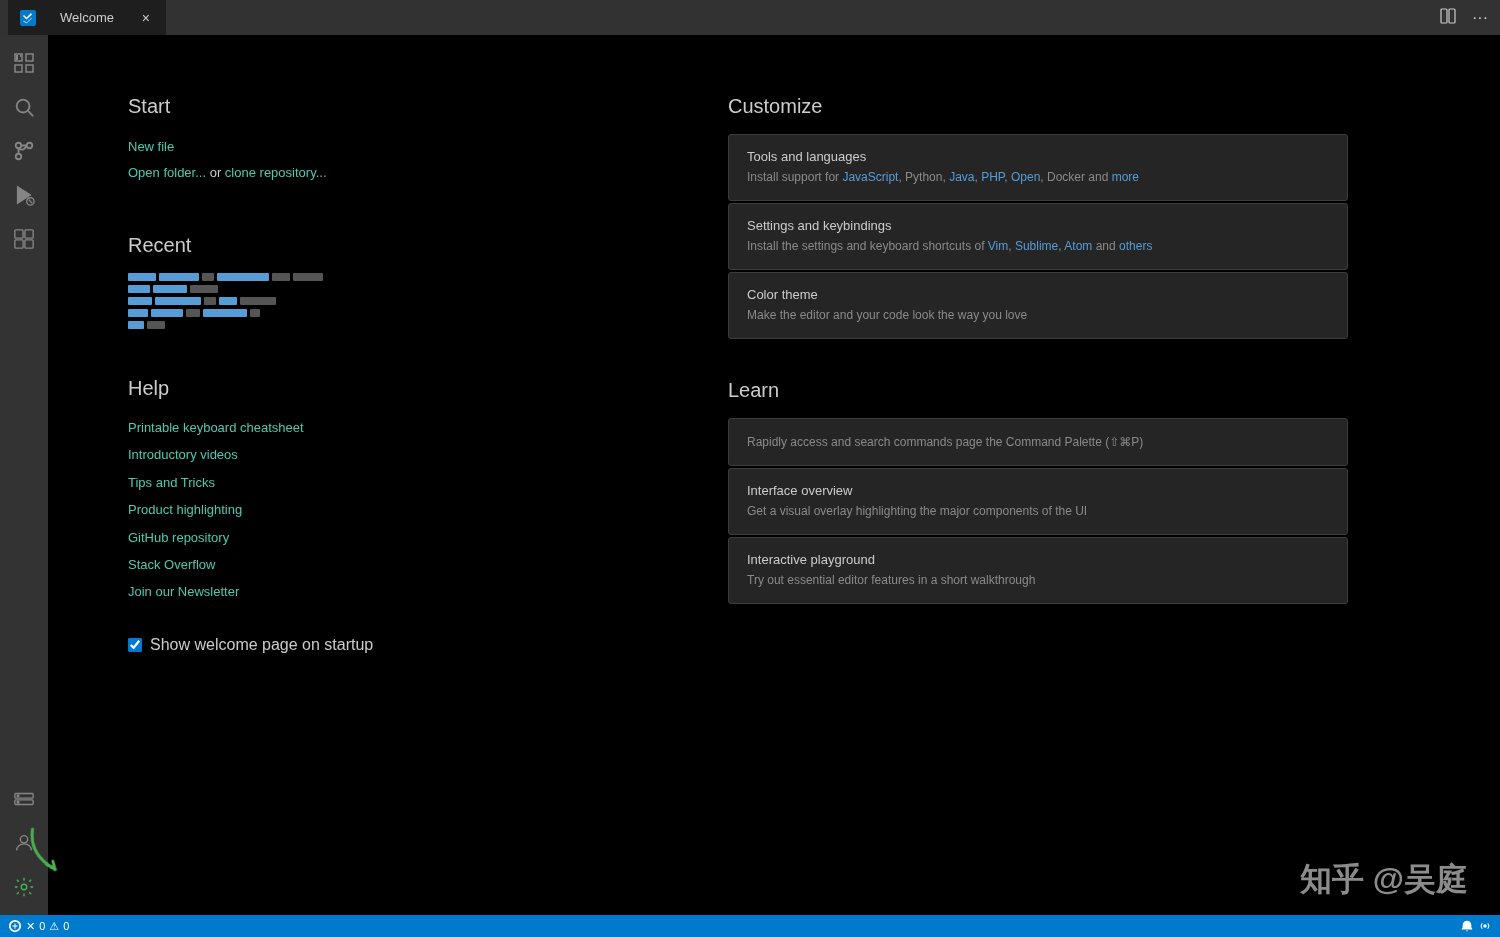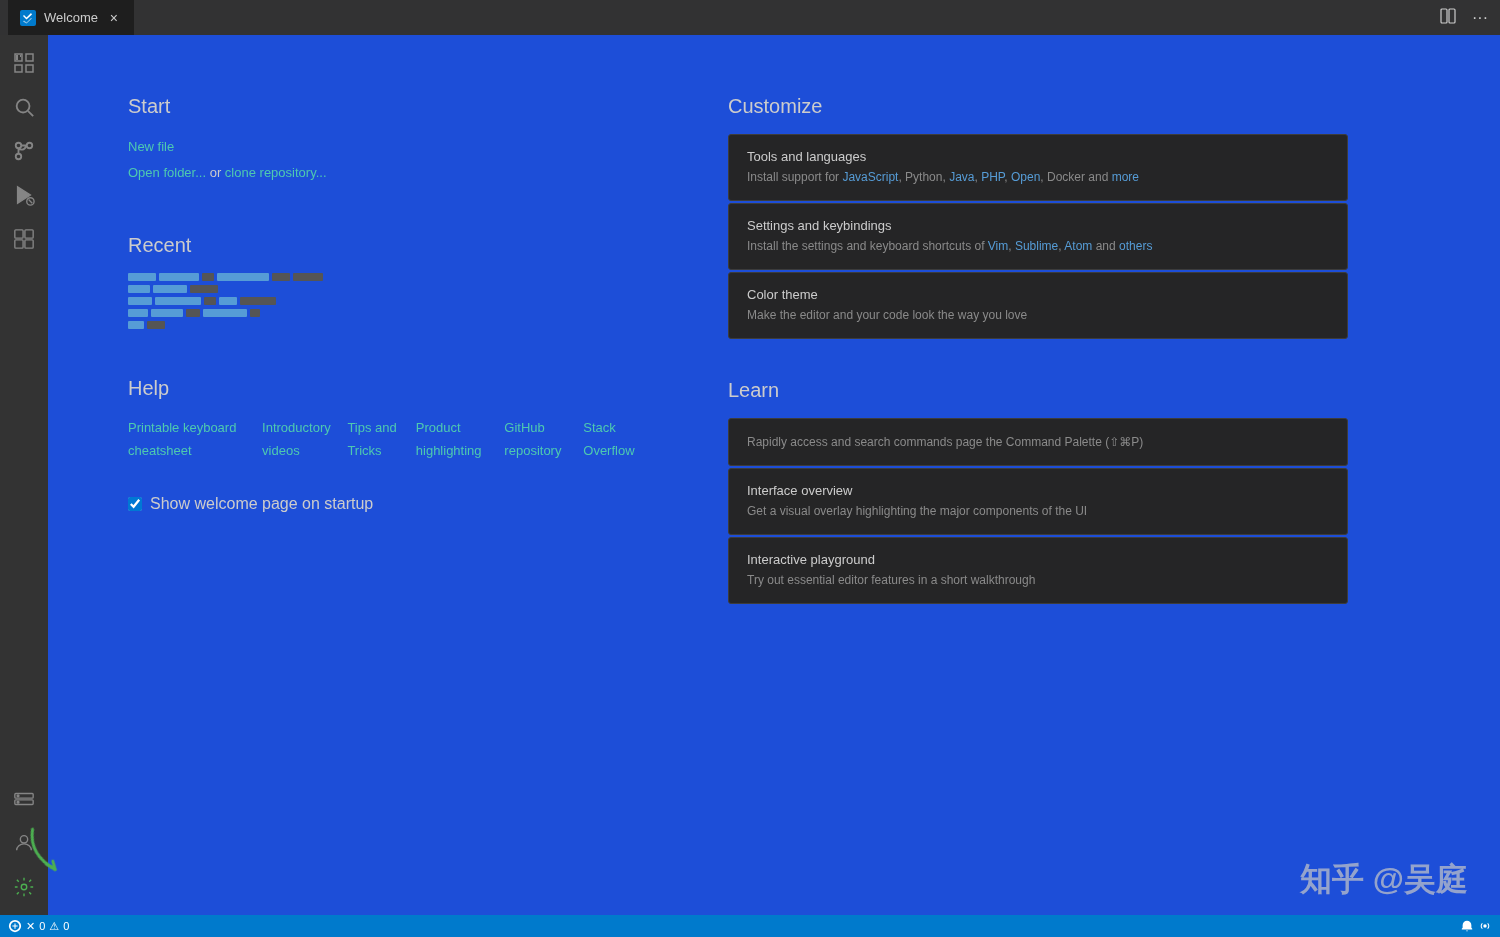--- a/index.html
+++ b/index.html
@@ -23,21 +23,21 @@
       align-items: center;
       padding: 0 8px;
       flex-shrink: 0;
     }
     .tab {
       display: flex;
       align-items: center;
       background: #1e1e1e;
       height: 35px;
       padding: 0 12px;
-      gap: 8px;
+      gap: 24px;
       font-size: 13px;
       color: #ccc;
       justify-content: center;
     }
     .tab-icon {
       width: 16px;
       height: 16px;
       background: #007acc;
       border-radius: 2px;
       display: flex;
@@ -106,21 +106,21 @@
       display: flex;
       flex-direction: column;
       align-items: center;
       gap: 4px;
       padding-bottom: 8px;
     }
 
     
     #content {
       flex: 1;
-      background: #1d4ed8;
+      background: #000000;
       overflow-y: auto;
       padding: 60px 80px;
       display: flex;
       gap: 80px;
     }
 
     
     #left-col {
       flex: 1;
       max-width: 520px;
@@ -176,20 +176,21 @@
       height: 8px;
       background: #569cd6;
       border-radius: 1px;
     }
     .pixel-block.gray { background: #555; }
 
     
     #help-section { margin-bottom: 32px; }
     .help-links {
       display: flex;
+      flex-direction: column;
       gap: 4px;
       margin-top: 4px;
     }
     .help-link {
       color: #4ec9b0;
       cursor: pointer;
       text-decoration: none;
       font-size: 13px;
       line-height: 1.8;
     }
@@ -425,20 +426,21 @@
 
       <div id="help-section">
         <div class="section-title">Help</div>
         <div class="help-links">
           <a class="help-link">Printable keyboard cheatsheet</a>
           <a class="help-link">Introductory videos</a>
           <a class="help-link">Tips and Tricks</a>
           <a class="help-link">Product highlighting</a>
           <a class="help-link">GitHub repository</a>
           <a class="help-link">Stack Overflow</a>
+          <a class="help-link">Join our Newsletter</a>
         </div>
       </div>
 
       <div id="startup-checkbox-area">
         <input type="checkbox" id="startup-cb" checked="" style="">
         <label for="startup-cb">Show welcome page on startup</label>
       </div>
 
     </div>
 

